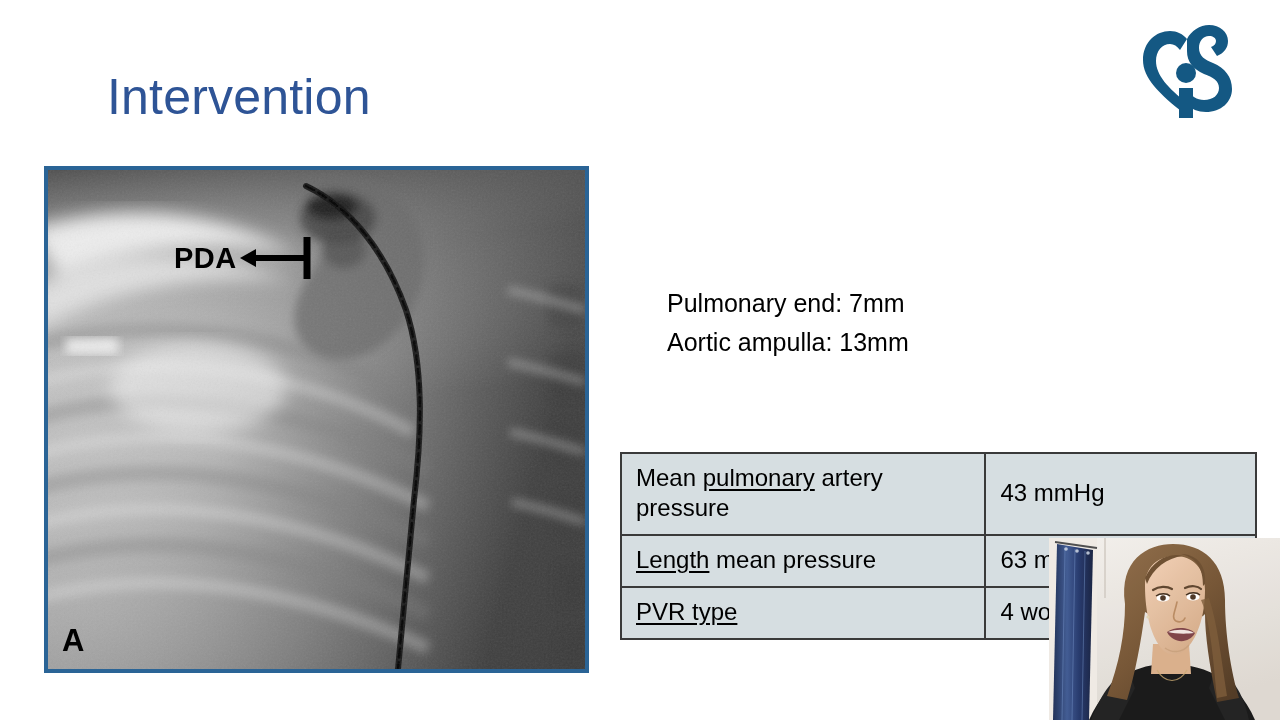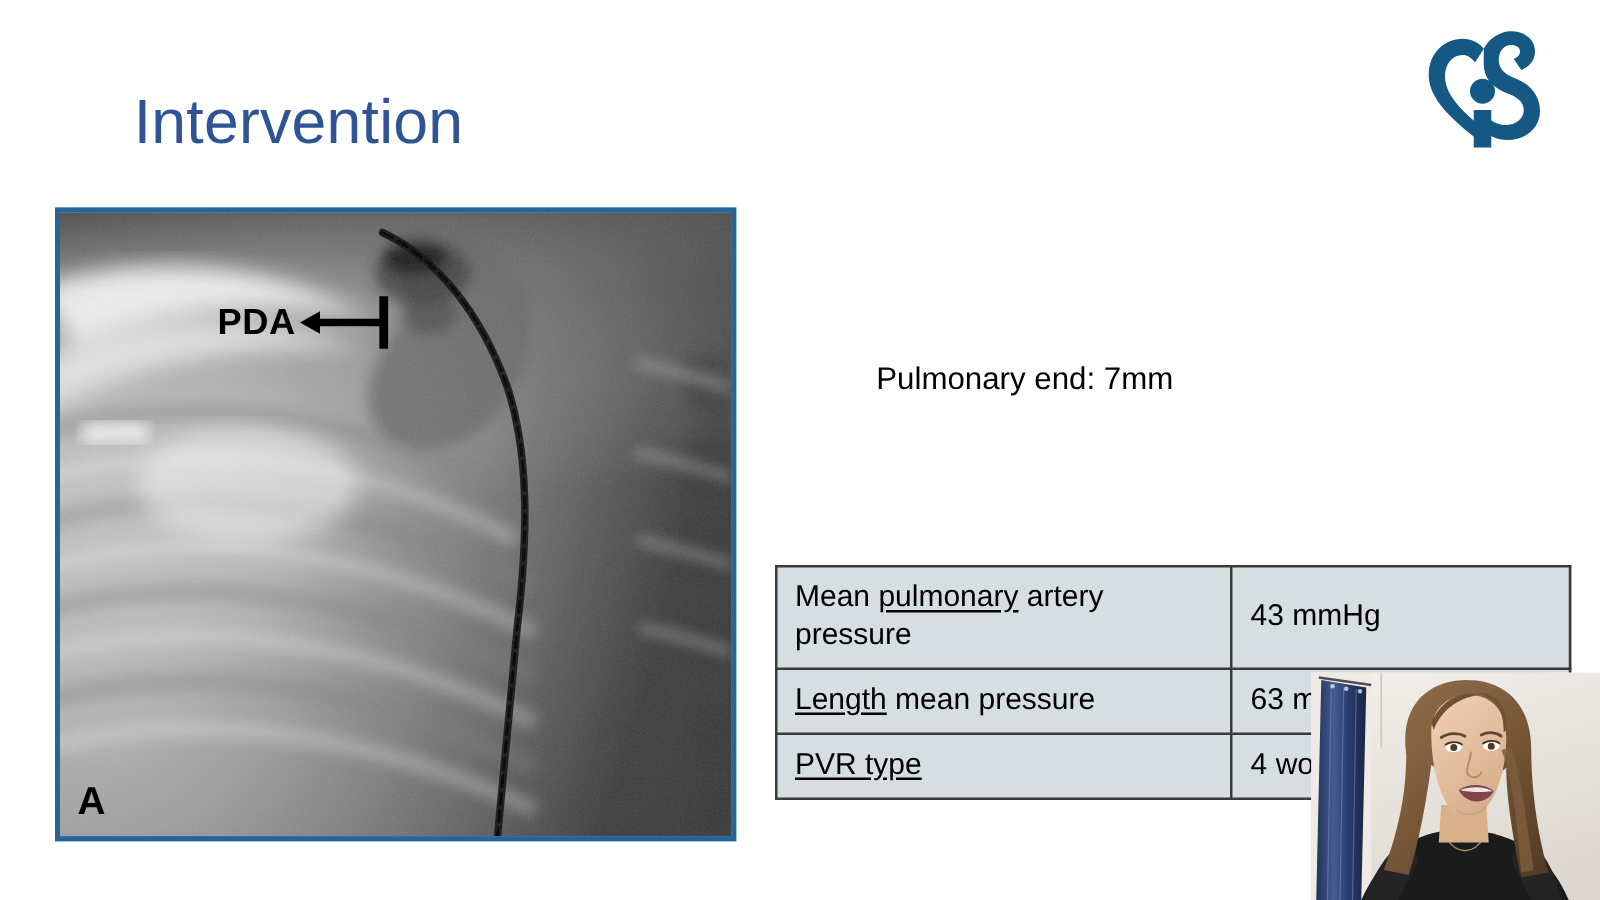--- a/index.html
+++ b/index.html
@@ -44,21 +44,21 @@
     line-height: 1.1;
     white-space: nowrap;
   }
 
   
   #angiogram-figure {
     position: absolute;
     left: 33px; top: 166px;
     width: 545px; height: 507px;
     border: 4px solid #2a6496;
-    background: #0ea5e9;
+    background: #fef9c3;
     overflow: hidden;
   }
   #angiogram-image {
     position: absolute;
     inset: 0;
     width: 100%; height: 100%;
   }
   #pda-annotation {
     position: absolute;
     left: 126px; top: 66px;
@@ -90,21 +90,21 @@
     position: absolute;
     left: 615px; top: 228px;
     font-size: 25px;
     color: #000;
     white-space: nowrap;
   }
   #classification-line .u { text-decoration: underline; text-underline-offset: 3px; }
 
   #measurements {
     position: absolute;
-    left: 690px; top: 284px;
+    left: 656px; top: 284px;
     font-size: 25px;
     color: #000;
     line-height: 39px;
   }
   #measurements div { white-space: nowrap; }
 
   
   #pressure-table {
     position: absolute;
     left: 609px; top: 452px;
@@ -275,20 +275,21 @@
         <line x1="69" y1="1" x2="69" y2="43" stroke="#000" stroke-width="7"></line>
       </svg>
     </div>
 
     <div id="panel-letter">A</div>
   </div>
 
 
   <div id="measurements">
     <div>Pulmonary end: 7mm</div>
+    <div>Aortic ampulla: 13mm</div>
   </div>
 
   <table id="pressure-table">
     <tbody>
       <tr>
         <td class="label-cell"><span>Mean </span><span class="u">pulmonary</span><span> artery pressure</span></td>
         <td class="value-cell">43 mmHg</td>
       </tr>
       <tr>
         <td class="label-cell"><span></span><span class="u">Length</span><span> mean pressure</span></td>

